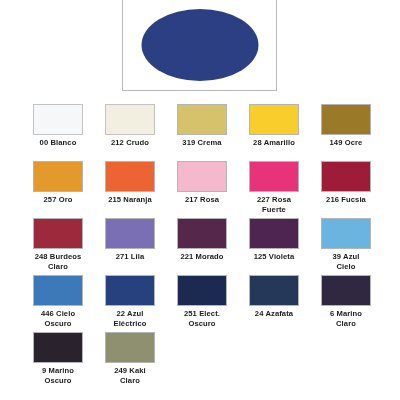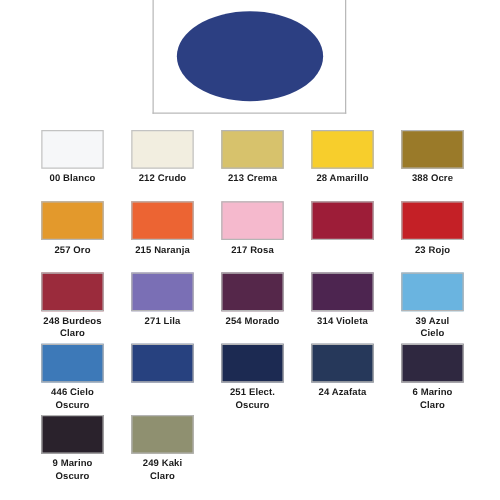--- a/index.html
+++ b/index.html
@@ -91,78 +91,82 @@
     <div class="swatch-cell">
       <div class="swatch-chip light-chip" style="background: rgb(246, 247, 249);"></div>
       <div class="swatch-label">00 Blanco</div>
     </div>
     <div class="swatch-cell">
       <div class="swatch-chip light-chip" style="background: rgb(242, 238, 224);"></div>
       <div class="swatch-label">212 Crudo</div>
     </div>
     <div class="swatch-cell">
       <div class="swatch-chip" style="background: rgb(215, 194, 108);"></div>
-      <div class="swatch-label">213 Crema</div>
+      <div class="swatch-label">319 Crema</div>
     </div>
     <div class="swatch-cell">
       <div class="swatch-chip" style="background: rgb(247, 206, 44);"></div>
       <div class="swatch-label">28 Amarillo</div>
     </div>
     <div class="swatch-cell">
       <div class="swatch-chip" style="background: rgb(154, 122, 41);"></div>
-      <div class="swatch-label">388 Ocre</div>
+      <div class="swatch-label">149 Ocre</div>
     </div>
     <div class="swatch-cell">
       <div class="swatch-chip" style="background: rgb(227, 153, 44);"></div>
       <div class="swatch-label">257 Oro</div>
     </div>
     <div class="swatch-cell">
       <div class="swatch-chip" style="background: rgb(236, 100, 51);"></div>
       <div class="swatch-label">215 Naranja</div>
     </div>
     <div class="swatch-cell">
       <div class="swatch-chip" style="background: rgb(245, 185, 205);"></div>
       <div class="swatch-label">217 Rosa</div>
     </div>
     <div class="swatch-cell">
-      <div class="swatch-chip" style="background: rgb(157, 29, 56);"></div>
+      <div class="swatch-chip" style="background: rgb(231, 51, 122);"></div>
+      <div class="swatch-label">227 Rosa
+Fuerte</div>
     </div>
     <div class="swatch-cell">
-      <div class="swatch-chip" style="background: rgb(196, 32, 38);"></div>
-      <div class="swatch-label">23 Rojo</div>
+      <div class="swatch-chip" style="background: rgb(157, 29, 56);"></div>
+      <div class="swatch-label">216 Fucsia</div>
     </div>
     <div class="swatch-cell">
       <div class="swatch-chip" style="background: rgb(155, 43, 60);"></div>
       <div class="swatch-label">248 Burdeos
 Claro</div>
     </div>
     <div class="swatch-cell">
       <div class="swatch-chip" style="background: rgb(122, 111, 181);"></div>
       <div class="swatch-label">271 Lila</div>
     </div>
     <div class="swatch-cell">
       <div class="swatch-chip" style="background: rgb(85, 39, 74);"></div>
-      <div class="swatch-label">254 Morado</div>
+      <div class="swatch-label">221 Morado</div>
     </div>
     <div class="swatch-cell">
       <div class="swatch-chip" style="background: rgb(77, 37, 80);"></div>
-      <div class="swatch-label">314 Violeta</div>
+      <div class="swatch-label">125 Violeta</div>
     </div>
     <div class="swatch-cell">
       <div class="swatch-chip" style="background: rgb(106, 180, 224);"></div>
       <div class="swatch-label">39 Azul
 Cielo</div>
     </div>
     <div class="swatch-cell">
       <div class="swatch-chip" style="background: rgb(61, 121, 184);"></div>
       <div class="swatch-label">446 Cielo
 Oscuro</div>
     </div>
     <div class="swatch-cell">
       <div class="swatch-chip" style="background: rgb(39, 65, 127);"></div>
+      <div class="swatch-label">22 Azul
+Eléctrico</div>
     </div>
     <div class="swatch-cell">
       <div class="swatch-chip" style="background: rgb(28, 42, 82);"></div>
       <div class="swatch-label">251 Elect.
 Oscuro</div>
     </div>
     <div class="swatch-cell">
       <div class="swatch-chip" style="background: rgb(38, 56, 90);"></div>
       <div class="swatch-label">24 Azafata</div>
     </div>

